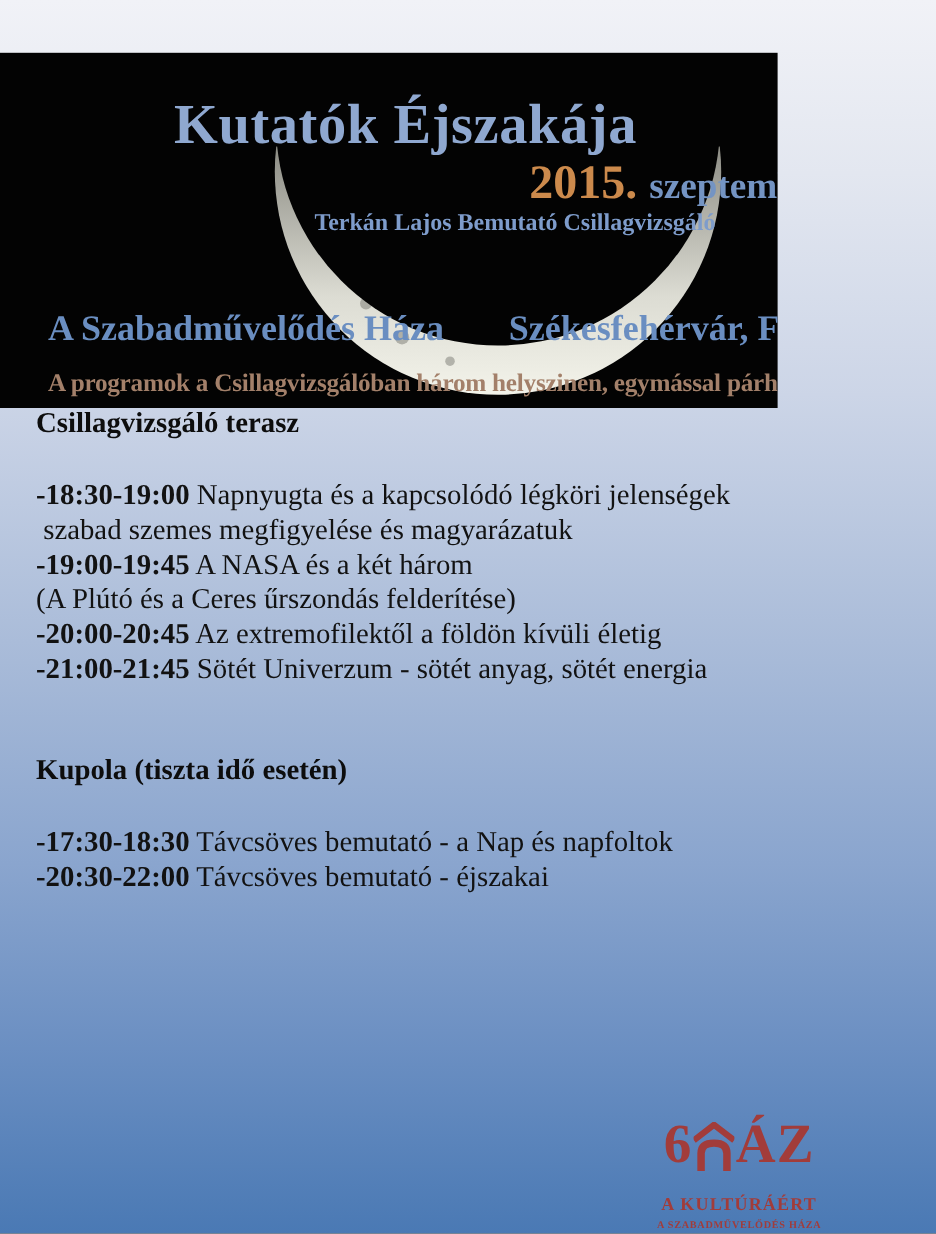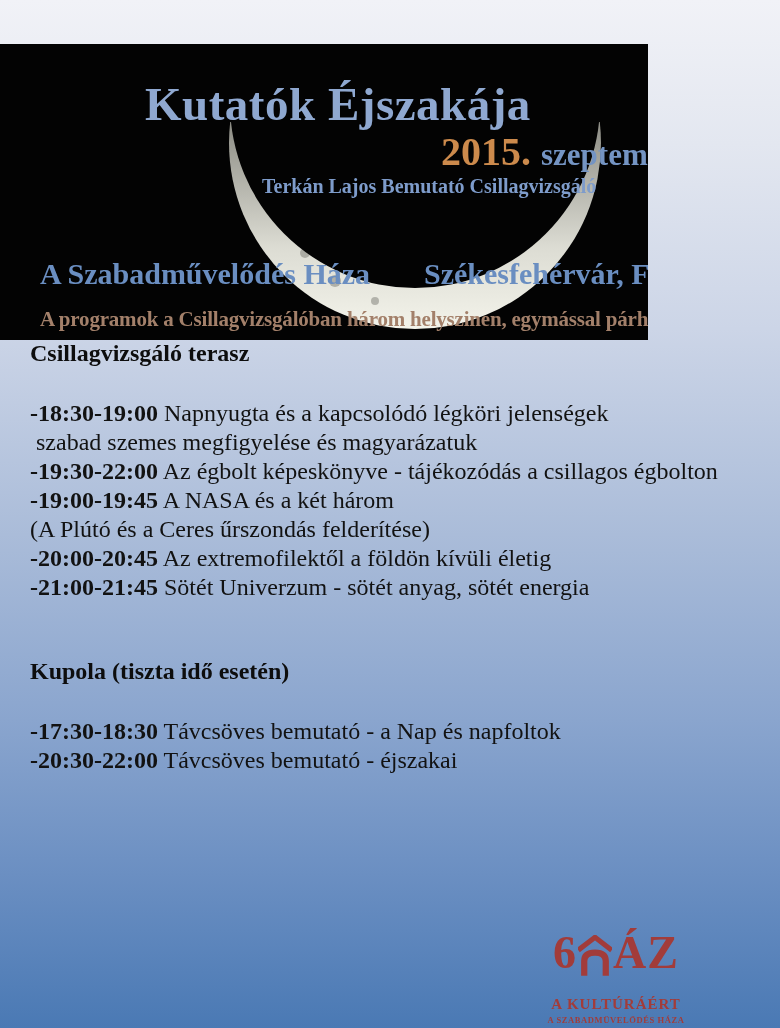--- a/index.html
+++ b/index.html
@@ -114,21 +114,20 @@
 
     <div class="txt tagline" style="color:#a3806a;">A programok a Csillagvizsgálóban három helyszinen, egymással párhuzamosan zajlanak.</div>
   </header>
 
   <main class="body">
 
     <section class="section">
       <h2>Csillagvizsgáló terasz</h2>
       <div class="pline"><b>-18:30-19:00</b><span> Napnyugta és a kapcsolódó légköri jelenségek</span></div>
       <div class="pline"><b></b><span> szabad szemes megfigyelése és magyarázatuk</span></div>
-      <div class="pline"><b>-19:30-22:00</b><span> Az égbolt képeskönyve - tájékozódás a csillagos égbolton</span></div>
     </section>
 
     <section class="section">
       <div class="pline"><b>-19:00-19:45</b><span> A NASA és a két három</span></div>
       <div class="pline"><b></b><span>(A Plútó és a Ceres űrszondás felderítése)</span></div>
       <div class="pline"><b>-20:00-20:45</b><span> Az extremofilektől a földön kívüli életig</span></div>
       <div class="pline"><b>-21:00-21:45</b><span> Sötét Univerzum - sötét anyag, sötét energia</span></div>
     </section>
 
     <section class="section">

